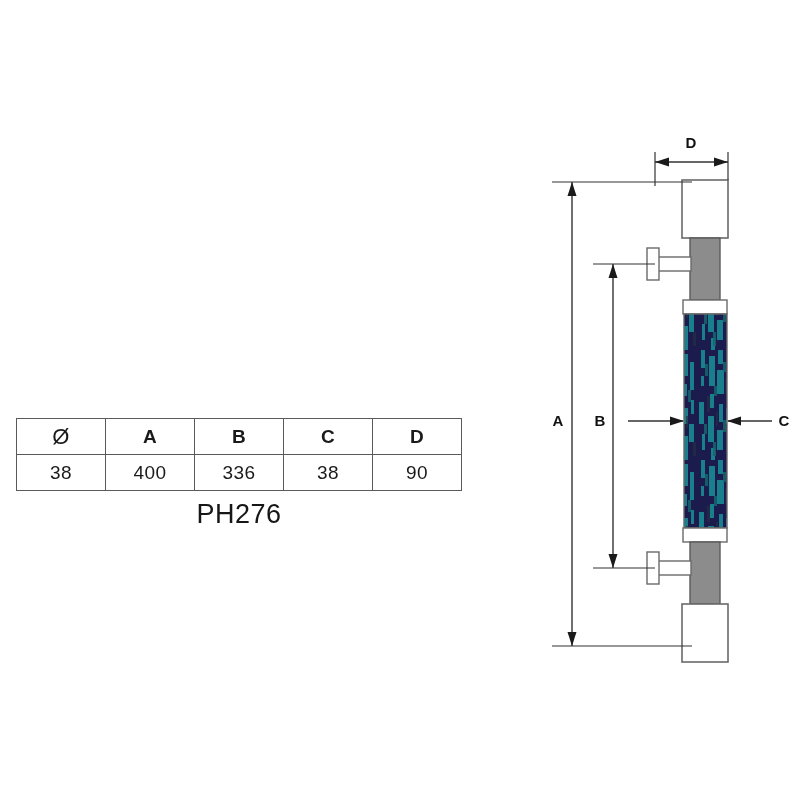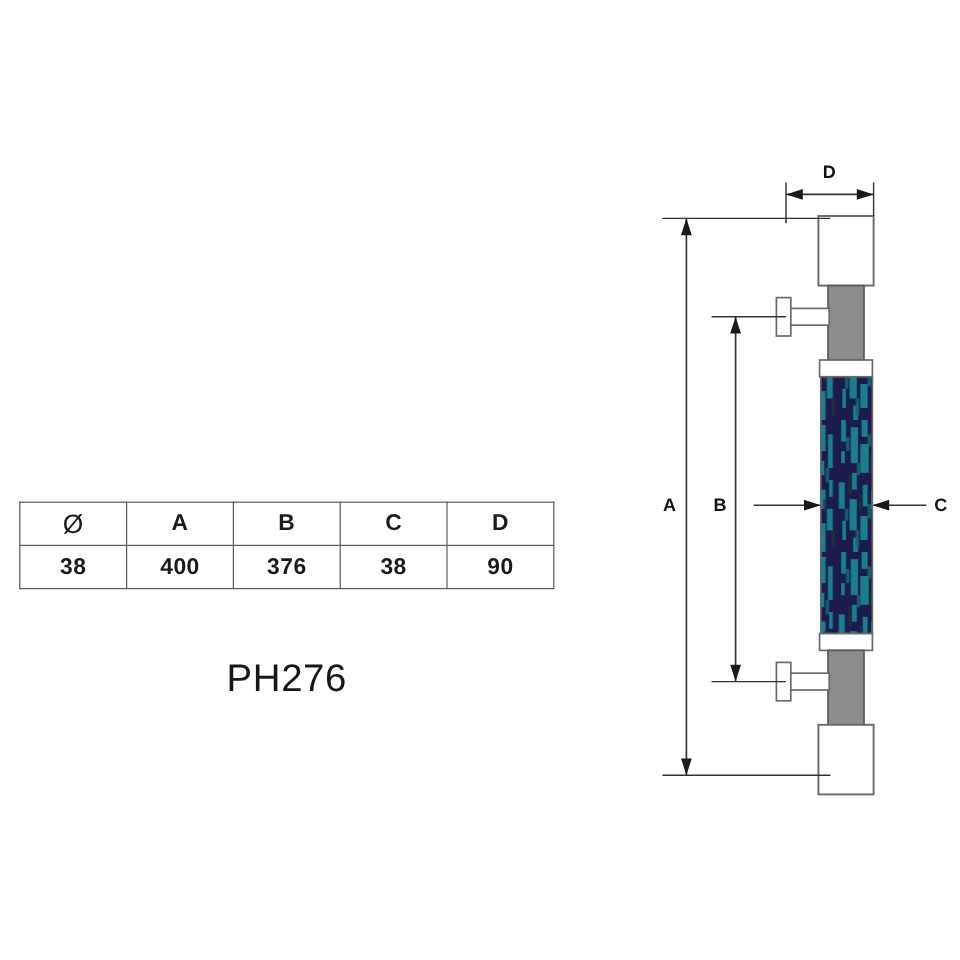--- a/index.html
+++ b/index.html
@@ -47,31 +47,31 @@
     letter-spacing: 0.4px;
   }
   table.spec tr.header-row td {
     font-weight: bold;
   }
   table.spec tr.header-row td.dia-cell {
     font-weight: normal;
     font-size: 22px;
   }
   table.spec tr.value-row td {
-    font-weight: bold;
+    font-weight: normal;
   }
 
   
   #product-code {
     position: absolute;
     left: 16px;
-    top: 547px;
+    top: 499px;
     width: 446px;
     text-align: center;
-    font-size: 32px;
+    font-size: 27px;
     font-weight: normal;
     letter-spacing: 0.5px;
     color: #161616;
   }
 
   
   #drawing {
     position: absolute;
     left: 520px;
     top: 130px;
@@ -100,21 +100,21 @@
           <tr class="header-row">
         <td class="dia-cell">Ø</td>
         <td>A</td>
         <td>B</td>
         <td>C</td>
         <td>D</td>
       </tr>
       <tr class="value-row">
         <td>38</td>
         <td>400</td>
-        <td>376</td>
+        <td>336</td>
         <td>38</td>
         <td>90</td>
       </tr>
     </tbody>
       </table>
   </div>
 
   <div id="product-code">PH276</div>
 
   <div id="drawing">

